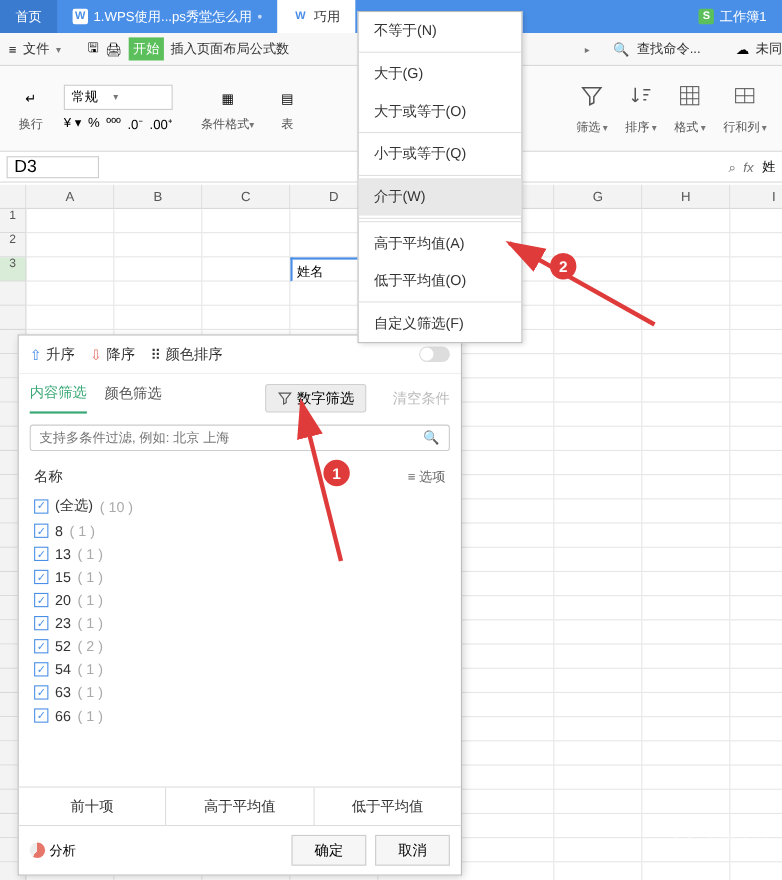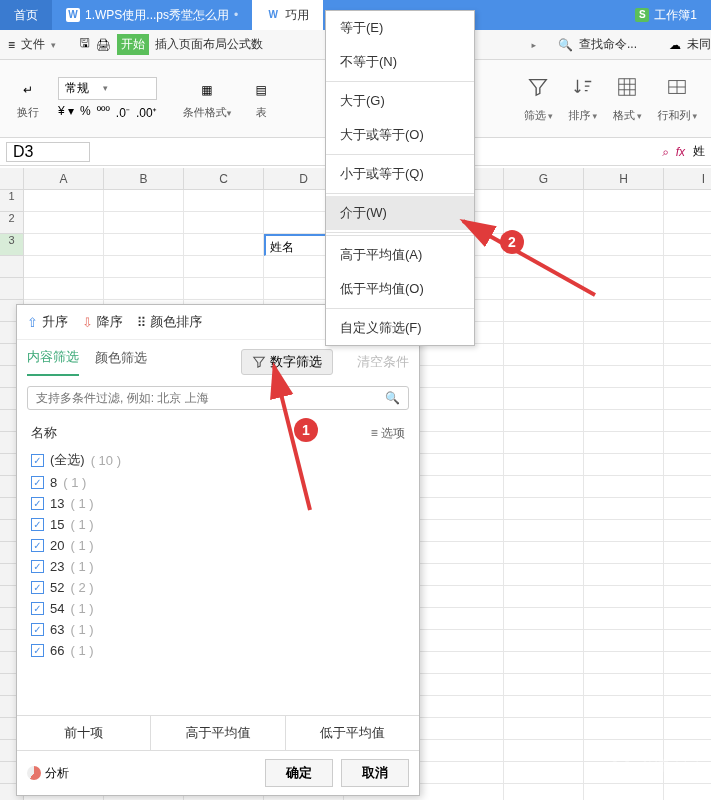--- a/index.html
+++ b/index.html
@@ -201,21 +201,21 @@
     }
     .fp-bottom1 .b:last-child { border-right: none; }
     .fp-bottom2 {
       display: flex; align-items: center; padding: 8px 10px;
       border-top: 1px solid #ddd;
     }
     .fp-bottom2 .pie { width: 14px; height: 14px; border-radius: 50%;
       background: conic-gradient(#e6756a 0 60%, #eee 60% 100%); margin-right: 4px; }
     .fp-bottom2 .btn {
       border: 1px solid #ccc; padding: 4px 20px; font-size: 13px;
-      background: #f6f6f6; margin-left: 8px; font-weight: bold;
+      background: #f6f6f6; margin-left: 8px;
     }
     .annot-circle {
       position: absolute;
       width: 24px; height: 24px; border-radius: 50%;
       background: #e03b3b; color: #fff; font-weight: bold;
       display: flex; align-items: center; justify-content: center;
       font-size: 14px; z-index: 60;
     }
     .watermark {
       position: absolute; bottom: 20px; right: 12px;
@@ -350,21 +350,21 @@
         </div>
     </div>
   </div>
 </div>
 
 <div class="name-box-row">
   <div class="name-box">
     <span>D3</span>
   </div>
   <span style="flex:1"></span>
-  <span style="color:#be185d">⌕ &nbsp;<i>fx</i></span>
+  <span style="color:#737373">⌕ &nbsp;<i>fx</i></span>
   <span>姓</span>
 </div>
 
 <div class="grid">
   <div class="col-headers">
     <div class="col-h"></div>
     <div class="col-h">A</div>
     <div class="col-h">B</div>
     <div class="col-h">C</div>
     <div class="col-h">D</div>
@@ -682,21 +682,20 @@
         <div class="cell"></div>
         <div class="cell" style="flex:0 0 160px"></div>
         <div class="cell"></div>
         <div class="cell"></div>
         <div class="cell"></div>
       </div>
     </div>
 </div>
 
 <div class="context-menu" id="ctxmenu">
-    <div class="mitem">等于(E)</div>
     <div class="mitem">不等于(N)</div>
     <div class="sep"></div>
     <div class="mitem">大于(G)</div>
     <div class="mitem">大于或等于(O)</div>
     <div class="sep"></div>
     <div class="mitem">小于或等于(Q)</div>
     <div class="sep"></div>
     <div class="mitem hov">介于(W)</div>
     <div class="sep"></div>
     <div class="sep"></div>

